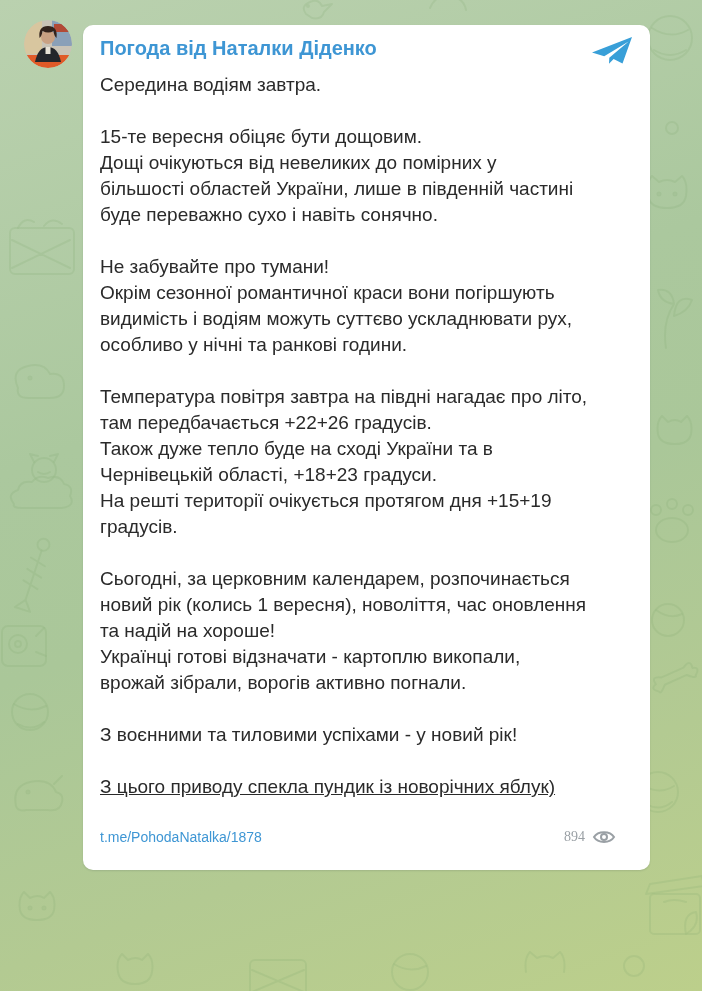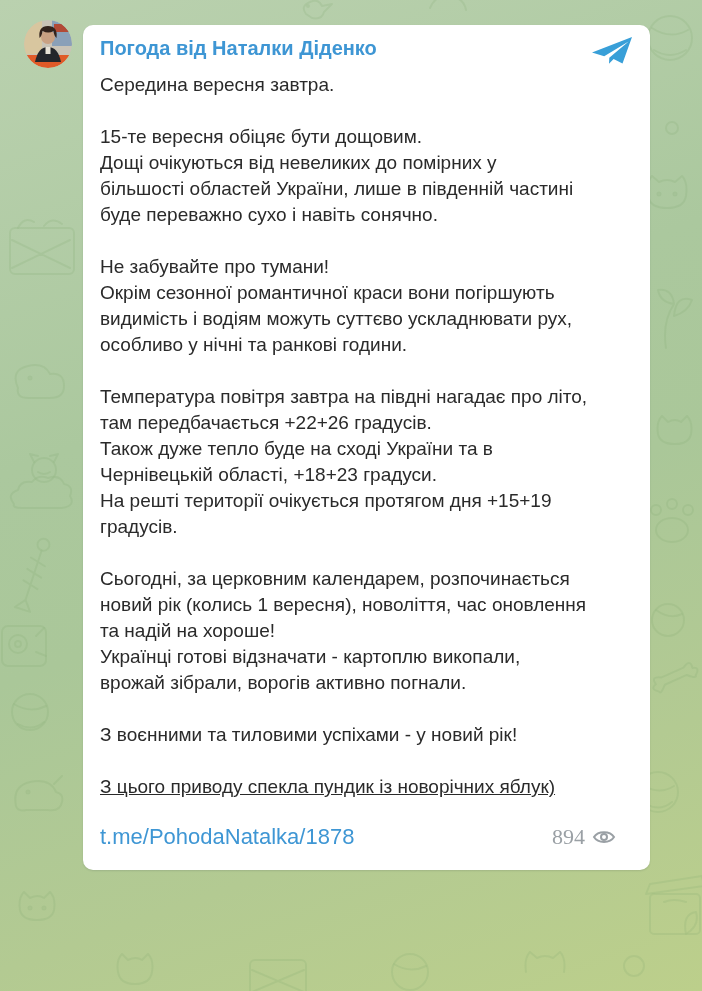--- a/index.html
+++ b/index.html
@@ -24,21 +24,21 @@
   .channel-name{
     font-size:20px;font-weight:700;color:#3e96d4;line-height:26px;
     flex:1 1 auto;cursor:pointer;
   }
   .plane{flex:0 0 auto;margin-top:2px;}
   .msg p{
     margin:0 0 26px 0;font-size:19px;line-height:26px;color:#2a2a2a;
     white-space:pre-line;letter-spacing:0;
   }
   .msg p:last-child{margin-bottom:24px;text-decoration:underline;}
-  .footer-row{display:flex;align-items:center;font-size:22px;line-height:26px;}
+  .footer-row{display:flex;align-items:center;font-size:14px;line-height:26px;}
   .post-link{color:#3e96d4;text-decoration:none;cursor:pointer;flex:1 1 auto;}
   .meta{display:flex;align-items:center;color:#9aa0a5;font-family:Liberation Serif, serif;}
   .views-count{margin-right:7px;}
   .eye{margin-right:16px;display:block;}
   .timestamp{white-space:nowrap;}
 </style>
 </head>
 <body>
 
 <svg class="doodles" width="702" height="991" viewBox="0 0 702 991">
@@ -173,21 +173,21 @@
 <div class="bubble">
 
   <div class="header-row">
     <div class="channel-name">Погода від Наталки Діденко</div>
     <svg class="plane" width="40" height="27" viewBox="0 0 40 27">
       <path fill="#389fd8" d="M40 0 L0 15.4 l12.2 3.8 L36.6 4.6 17.3 20.8 l-.3 6 4.6 -4.8 8.9 4.6 z"></path>
     </svg>
   </div>
 
   <div class="msg">
-    <p>Середина вересня завтра.</p>
+    <p>Середина водіям завтра.</p>
     <p>15-те вересня обіцяє бути дощовим.
 Дощі очікуються від невеликих до помірних у
 більшості областей України, лише в південній частині
 буде переважно сухо і навіть сонячно.</p>
     <p>Не забувайте про тумани!
 Окрім сезонної романтичної краси вони погіршують
 видимість і водіям можуть суттєво ускладнювати рух,
 особливо у нічні та ранкові години.</p>
     <p>Температура повітря завтра на півдні нагадає про літо,
 там передбачається +22+26 градусів.

